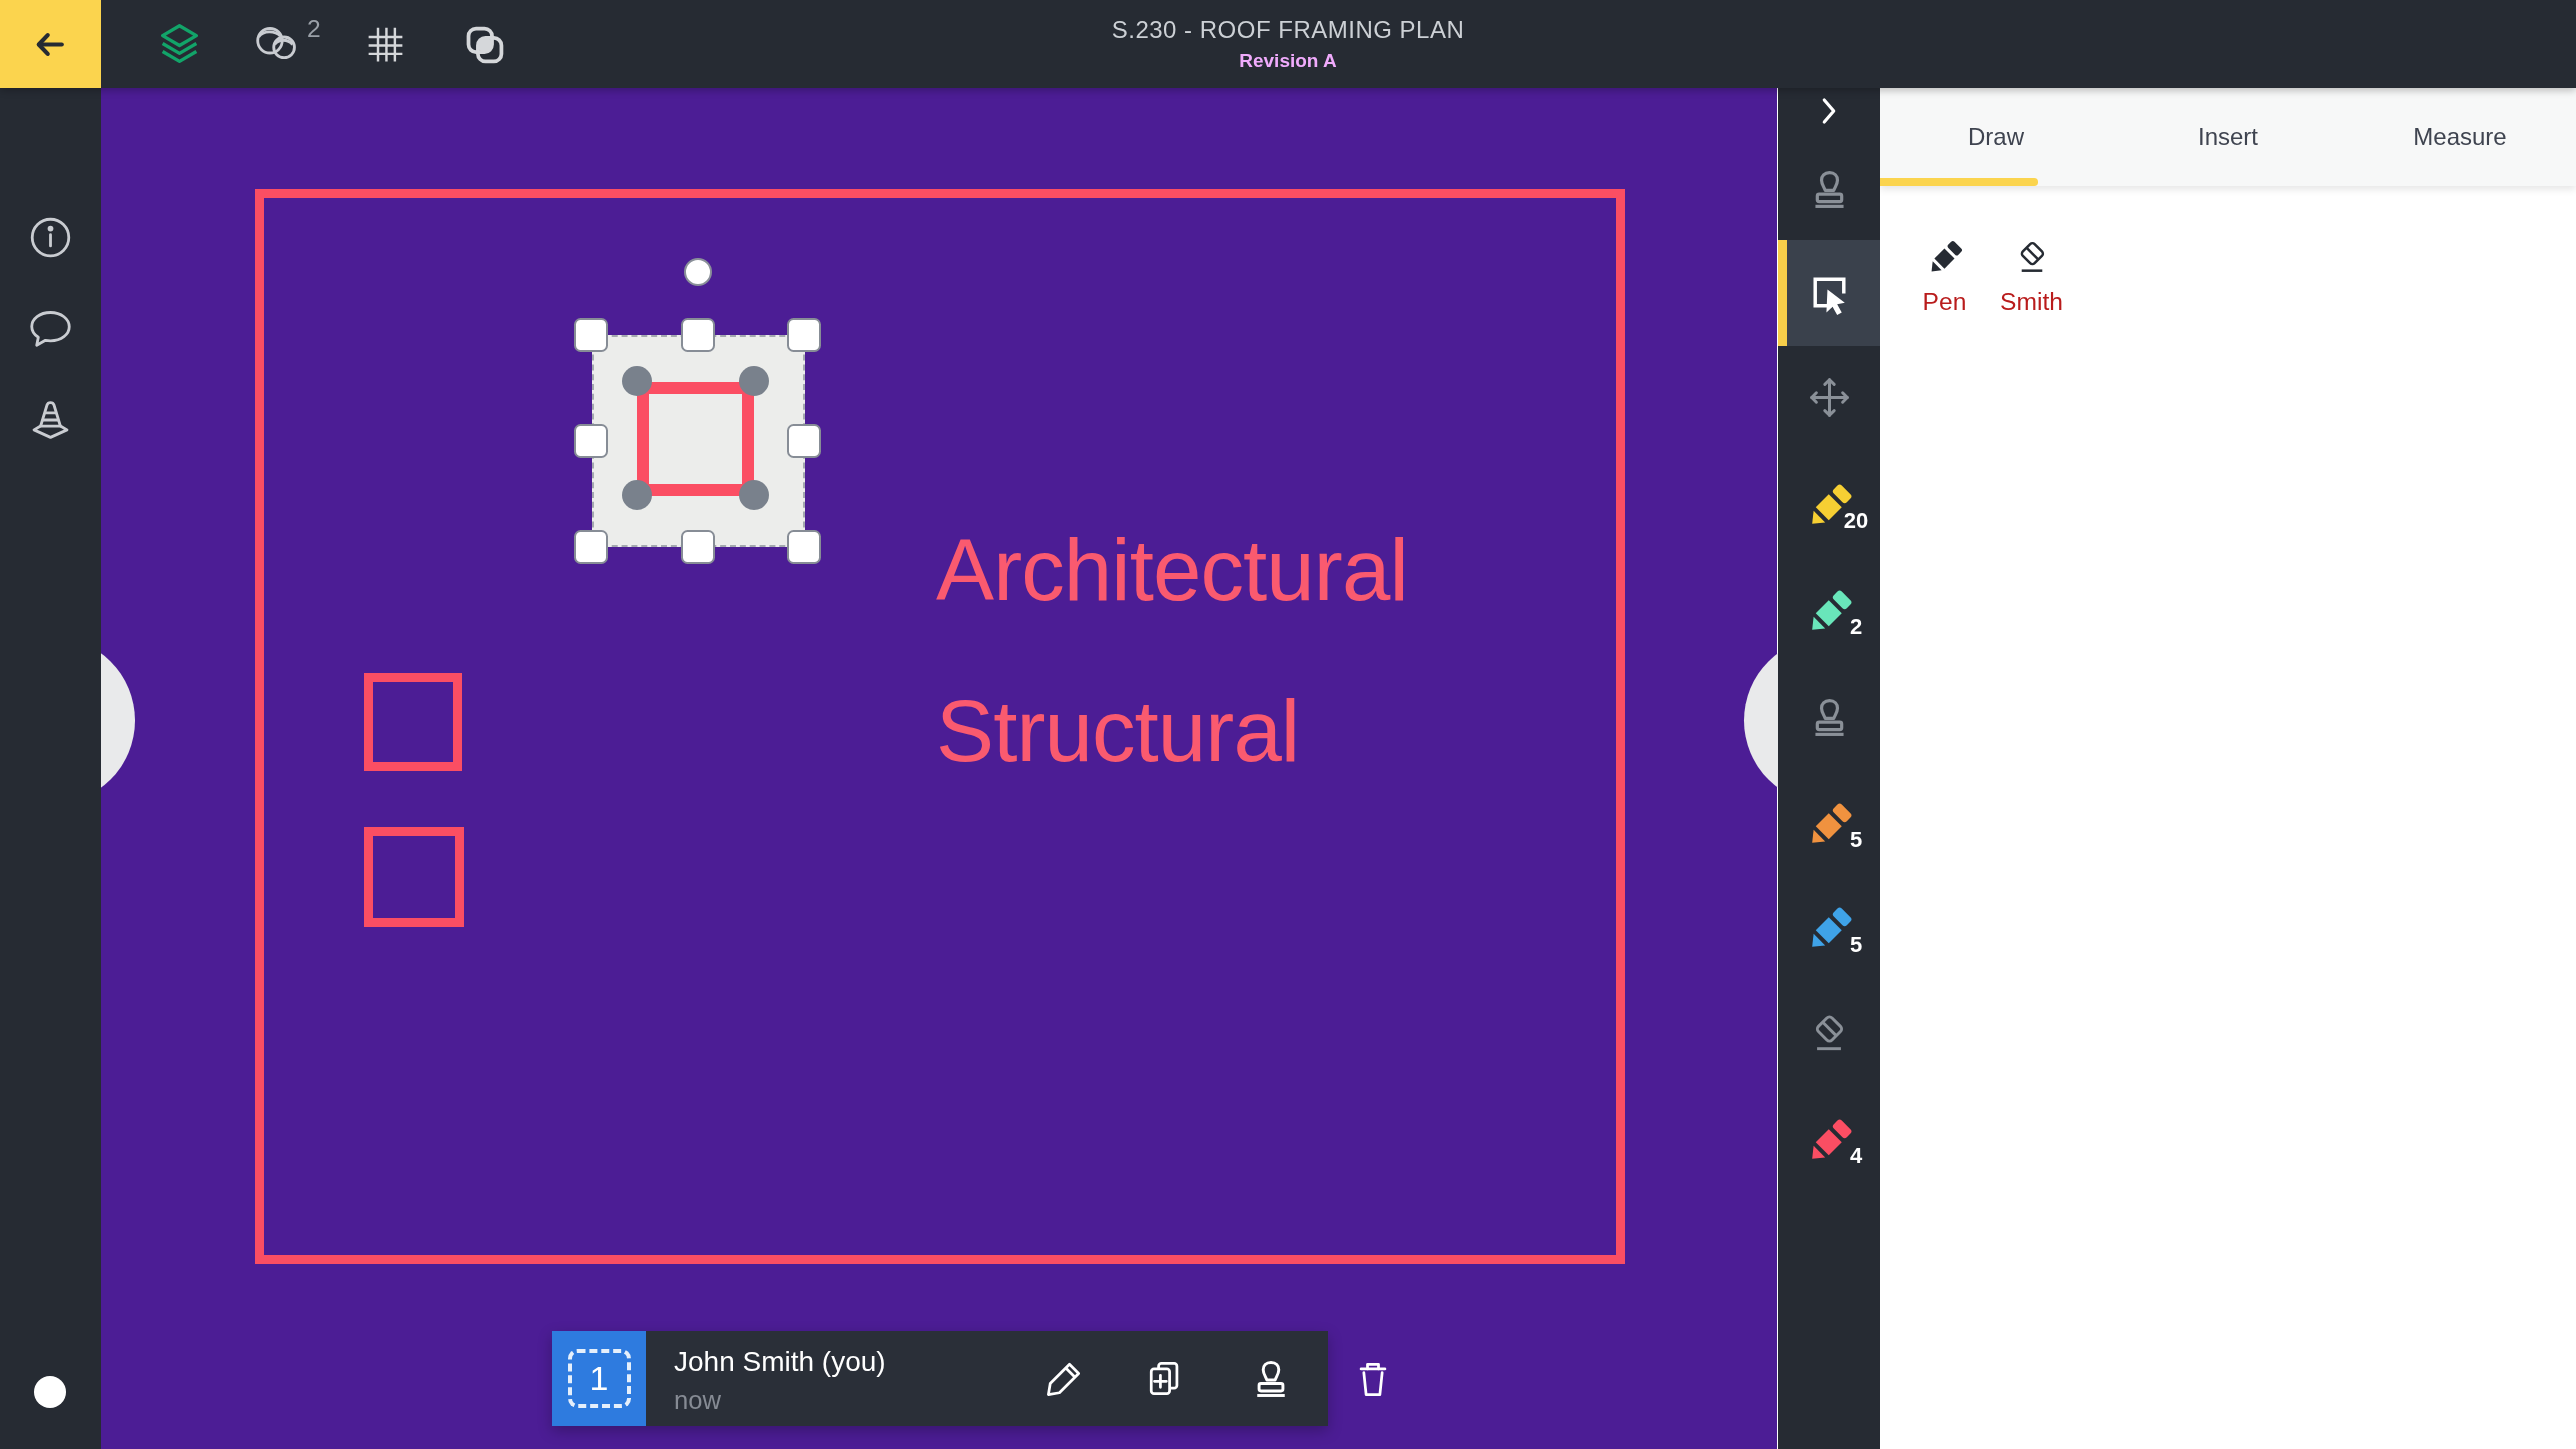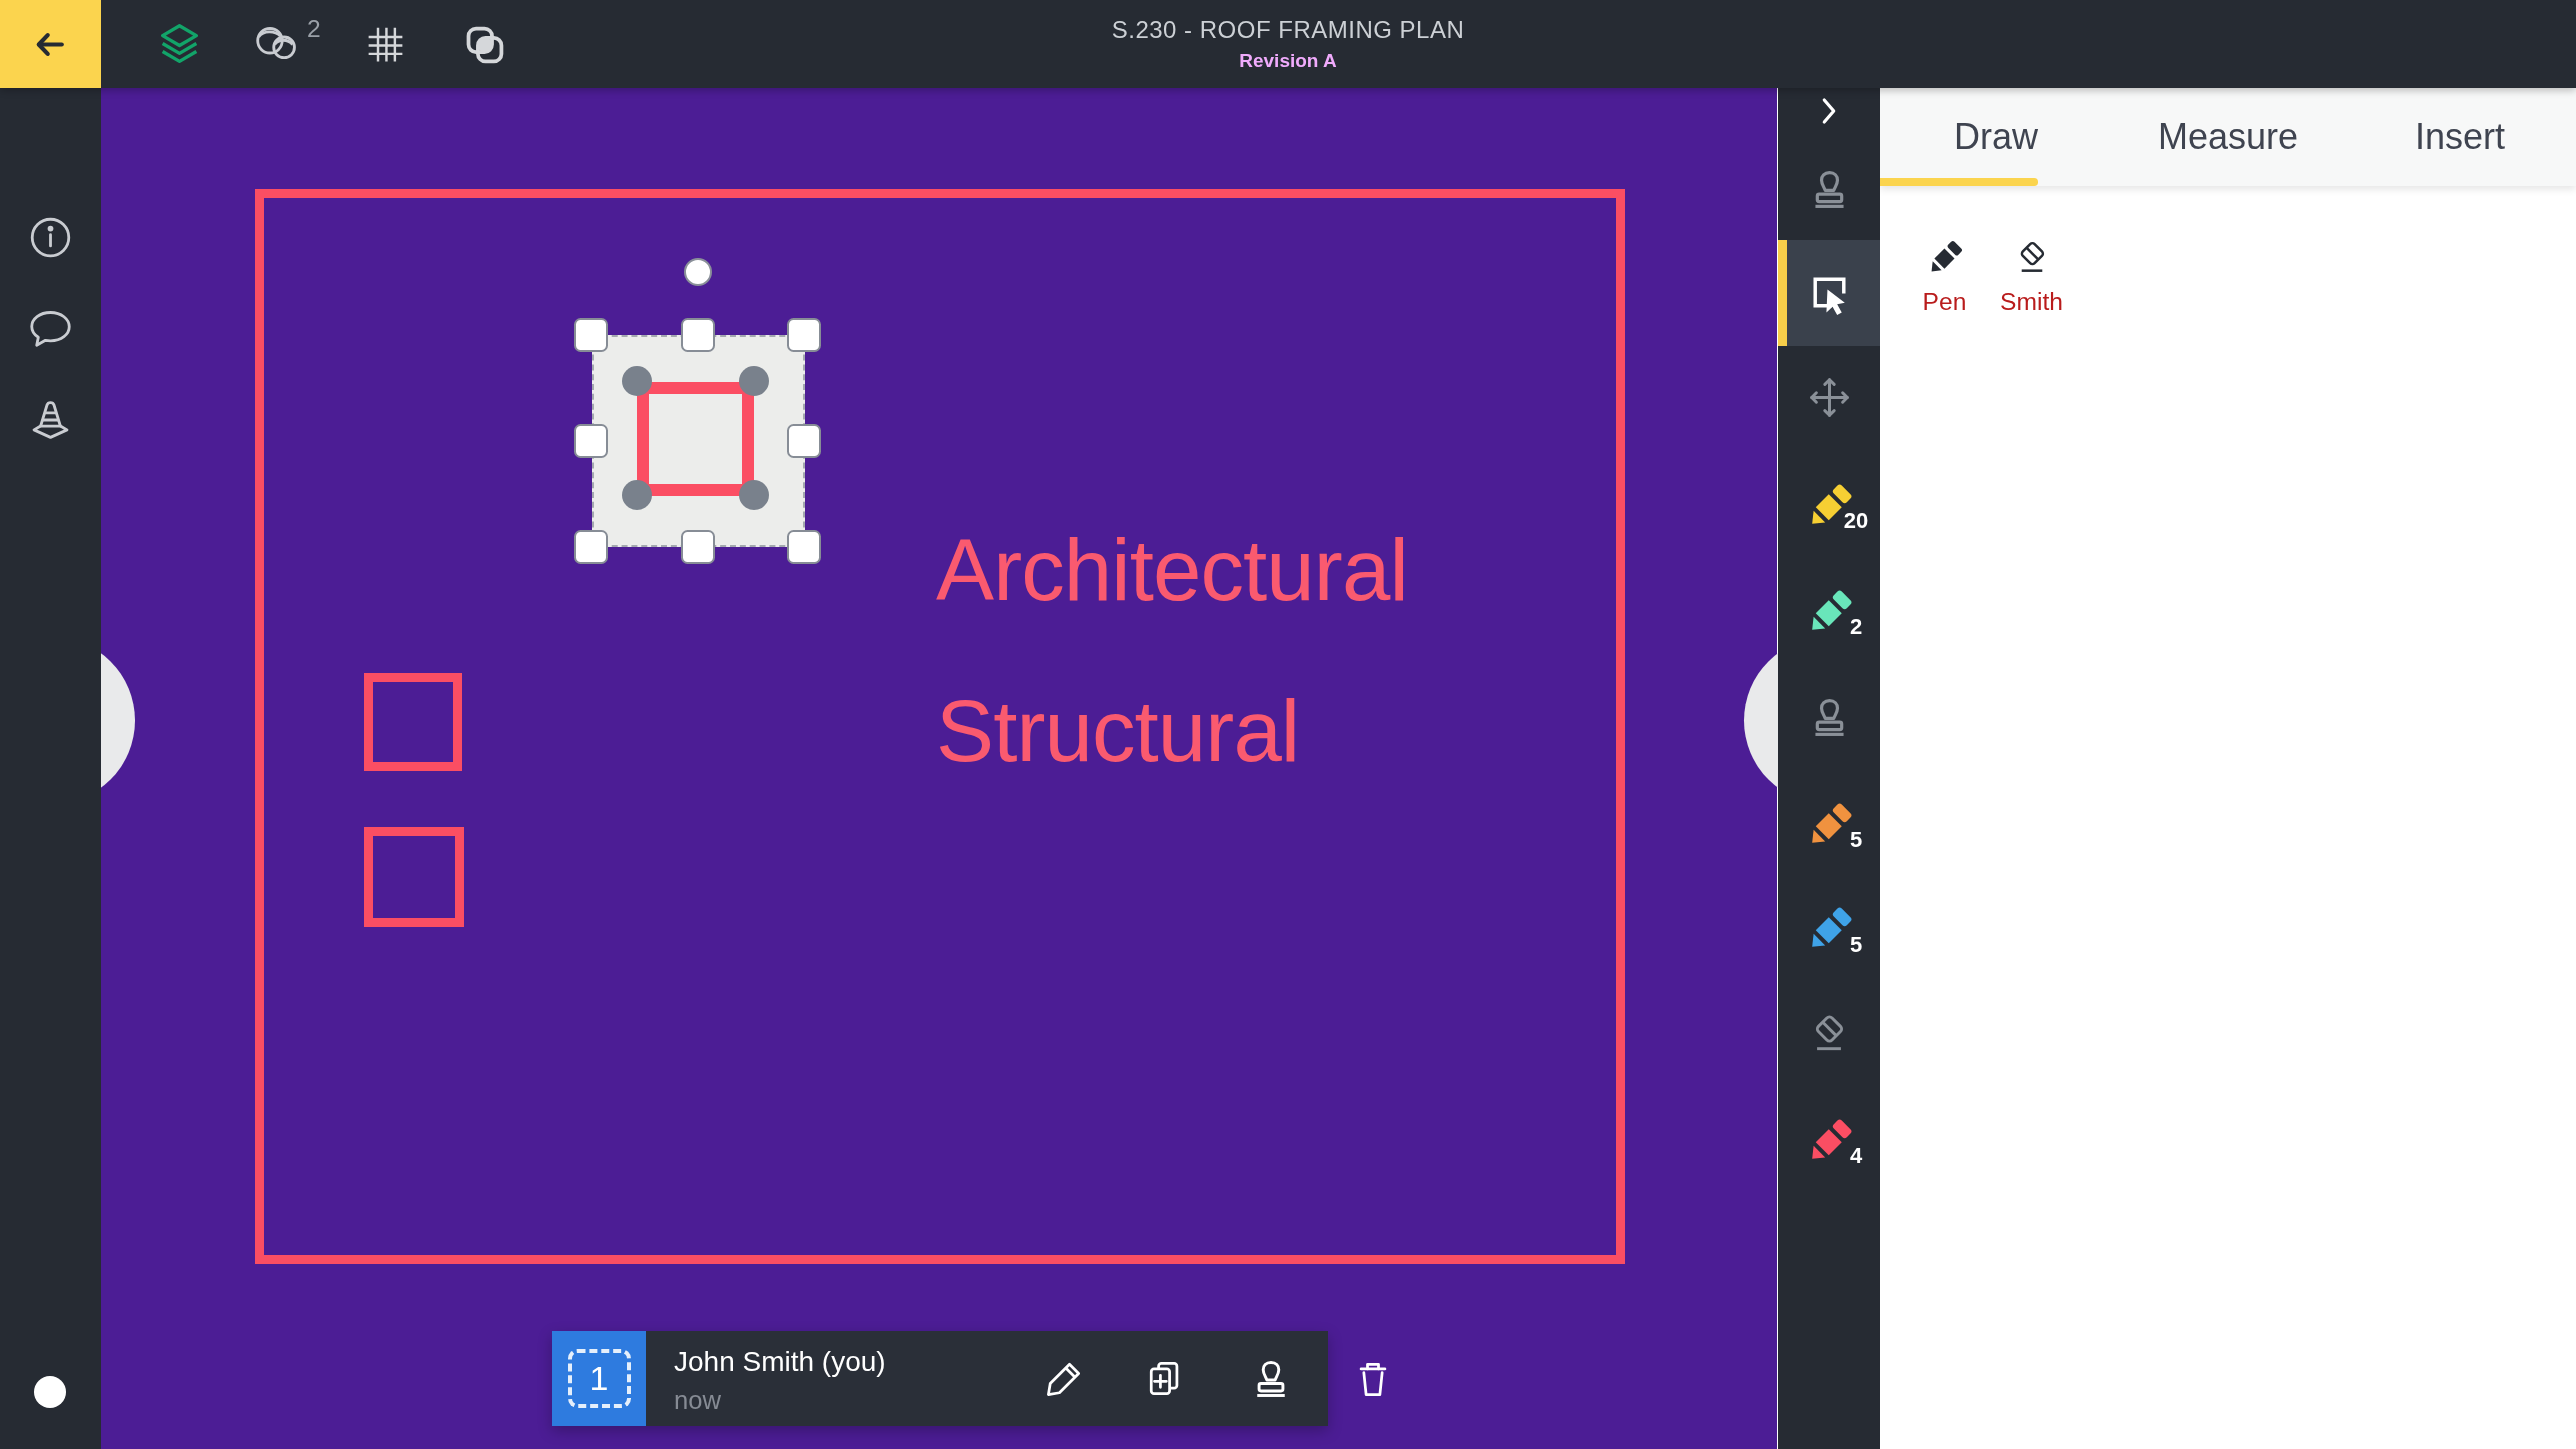--- a/index.html
+++ b/index.html
@@ -63,21 +63,21 @@
   .rt-tile{position:absolute;left:0;top:152px;width:102px;height:106px;background:#3a414c;cursor:pointer;
            display:flex;align-items:center;justify-content:center;}
   .rt-tile-bar{position:absolute;left:0;top:0;width:8.5px;height:106px;background:#f7ce4a;}
   .rt-count{position:absolute;left:59px;width:38px;text-align:center;color:#ffffff;
             font-size:22px;font-weight:bold;}
 
   
   .panel{position:absolute;left:1880px;top:88px;width:696px;height:1361px;background:#ffffff;}
   .tabbar{position:relative;height:98px;background:#f7f8f8;display:flex;
           box-shadow:0 3.8px 7.6px rgba(0,0,0,.10);}
-  .tab{flex:1;display:flex;align-items:center;justify-content:center;font-size:36px;
+  .tab{flex:1;display:flex;align-items:center;justify-content:center;font-size:24px;
        color:#3f4450;cursor:pointer;}
   .tab-underline{position:absolute;left:0;bottom:0;width:158px;height:7.6px;background:#fbd44e;
                  border-radius:0 3.8px 3.8px 0;}
   .panel-tools{display:flex;padding:53px 0 0 21px;}
   .p-tool{width:87px;height:114px;display:flex;flex-direction:column;align-items:center;
           justify-content:flex-start;gap:11.4px;cursor:pointer;}
   .p-tool-label{font-size:24.6px;color:#b91c1c;}
   svg{overflow:visible;display:block;}
 </style>
 </head>
@@ -371,22 +371,22 @@
           <polygon points="16,38 32,38 24,48"></polygon>
         </g>
       </svg>
     </div>
     <div class="rt-count" style="top:1055px;">4</div>
   </div>
 
   <div class="panel">
     <div class="tabbar">
       <div class="tab">Draw</div>
+      <div class="tab">Insert</div>
       <div class="tab">Measure</div>
-      <div class="tab">Insert</div>
       <div class="tab-underline"></div>
     </div>
 
     <div class="panel-tools">
       <div class="p-tool">
         <svg width="38" height="38" viewBox="0 0 48 48">
           <g transform="rotate(45 24 24)" fill="#262b33">
             <rect x="15" y="1" width="18" height="11" rx="3"></rect>
             <rect x="15" y="16" width="18" height="18"></rect>
             <polygon points="16,38 32,38 24,48"></polygon>

